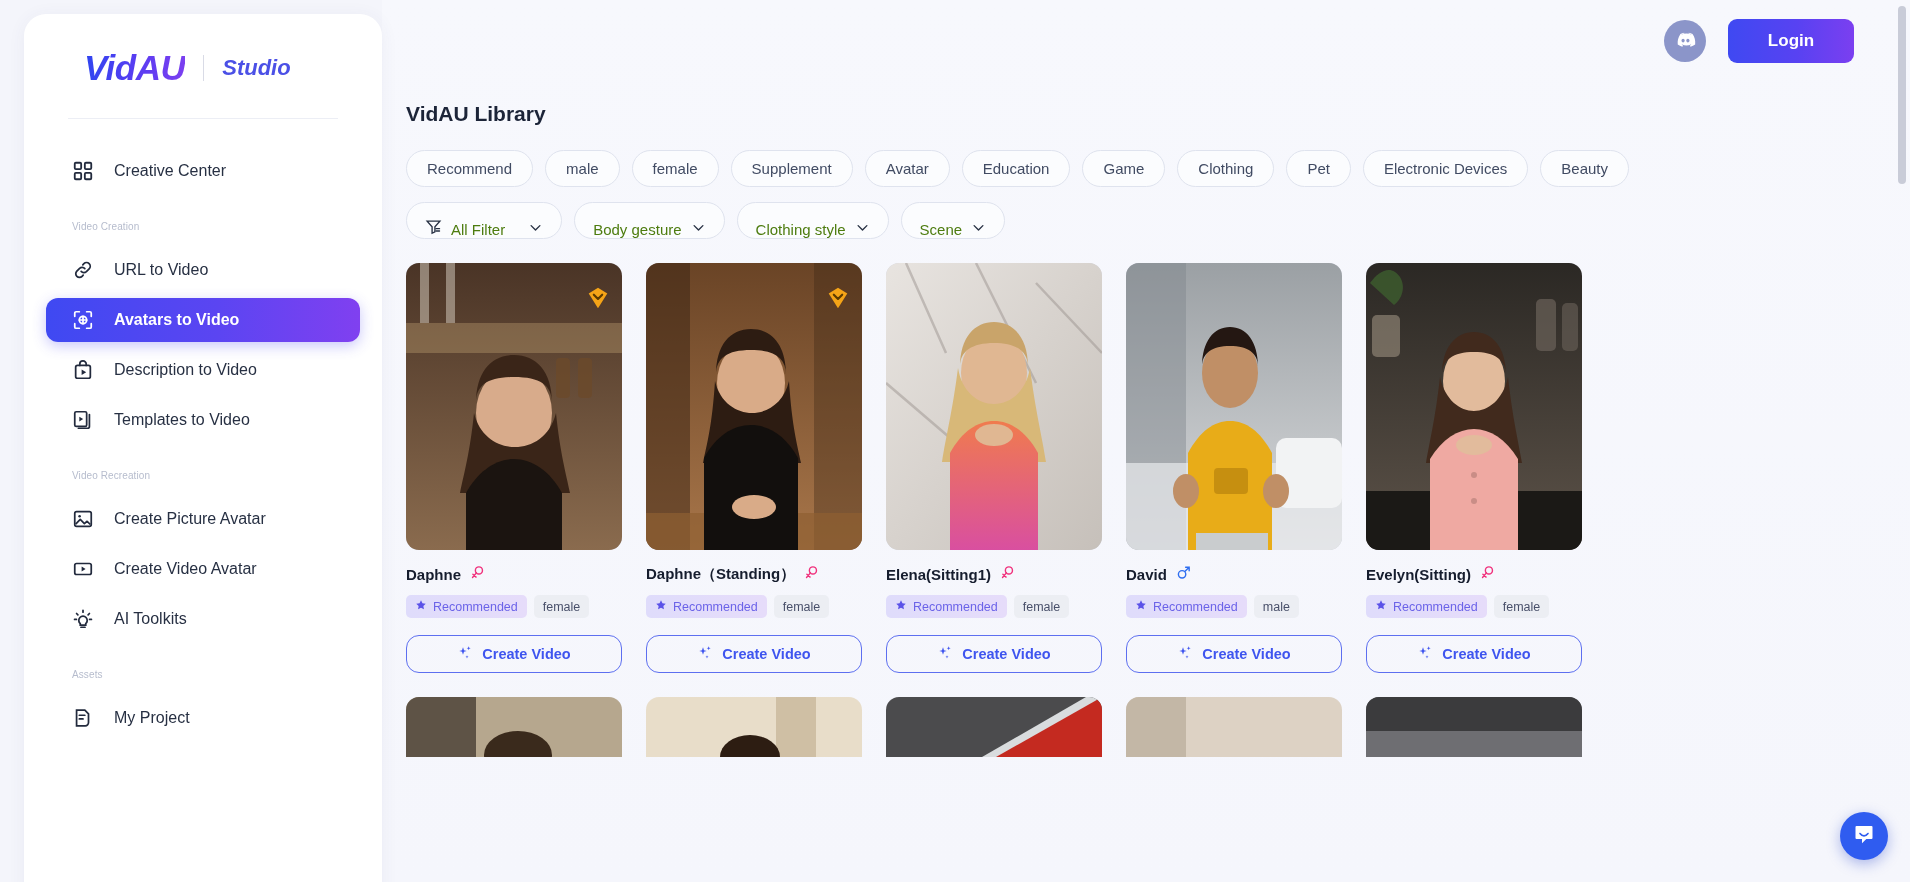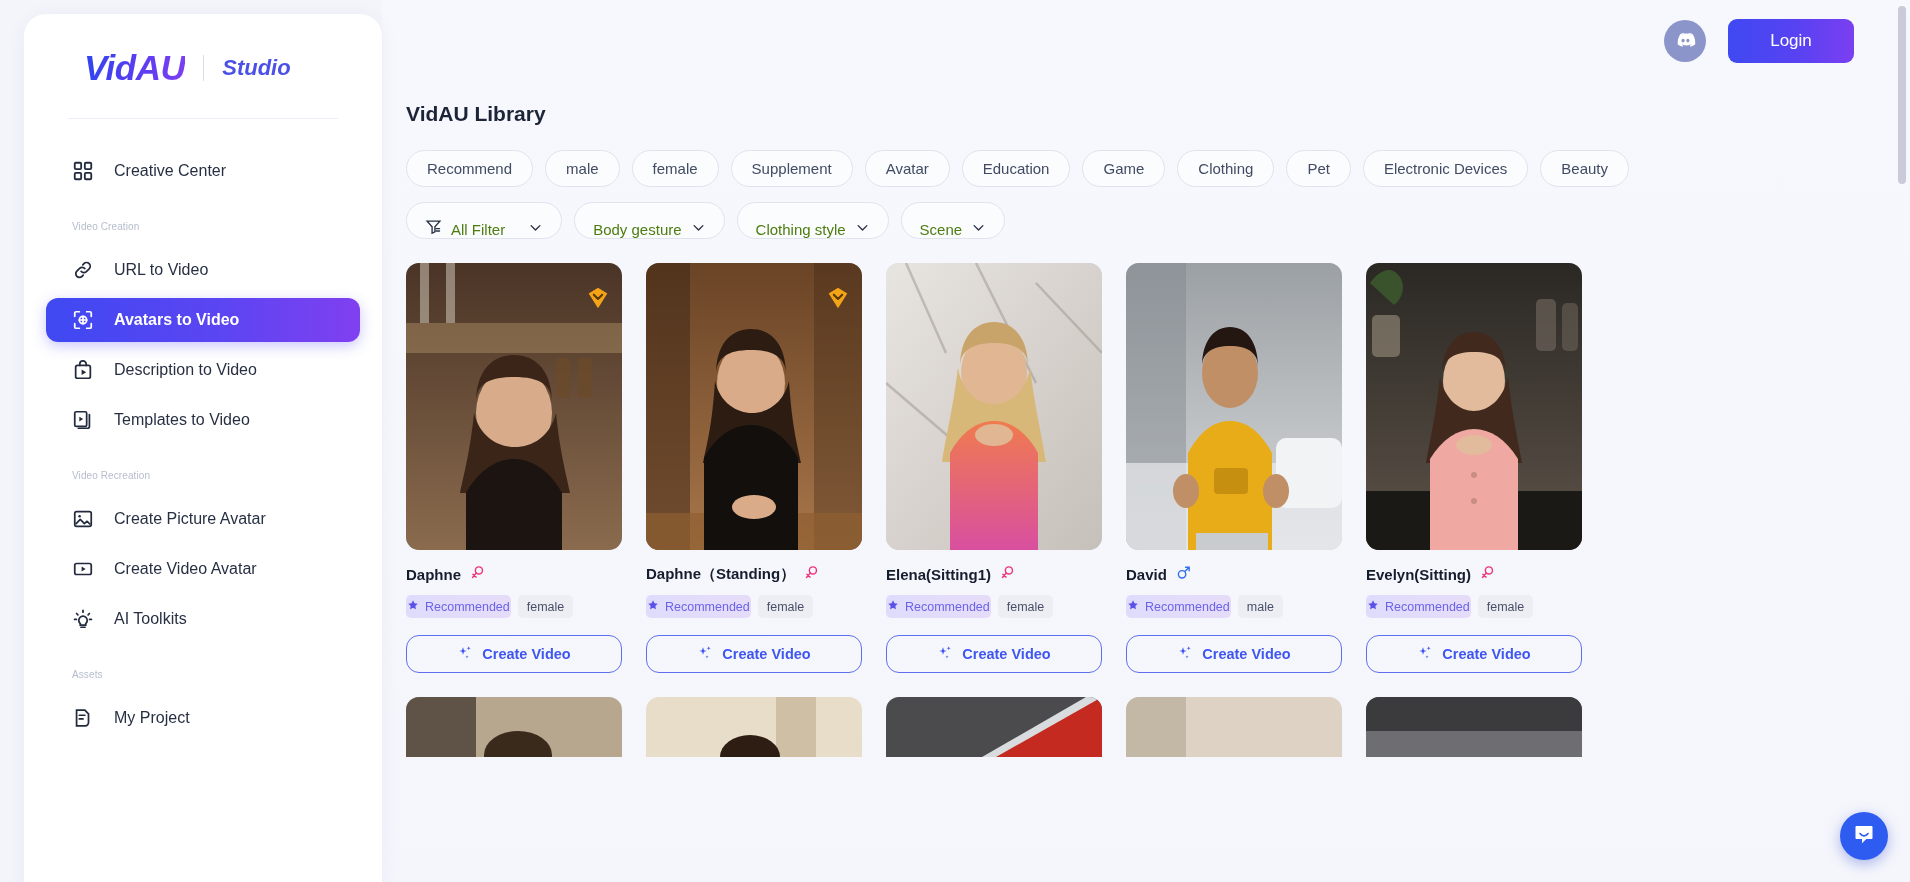--- a/index.html
+++ b/index.html
@@ -75,21 +75,21 @@
     padding-right: 56px; gap: 22px;
   }
   .discord-btn {
     width: 42px; height: 42px; border-radius: 50%;
     background: #8b95c9; display: flex; align-items: center; justify-content: center;
     cursor: pointer;
   }
   .login-btn {
     width: 126px; height: 44px; border-radius: 9px;
     background: linear-gradient(90deg,#3f49f2 0%,#5842f2 55%,#7b3ff0 100%);
-    color: #fff; font-size: 17px; font-weight: normal;
+    color: #fff; font-size: 17px; font-weight: bold;
     display: flex; align-items: center; justify-content: center;
     border: none; cursor: pointer;
     font-family: "Liberation Sans", sans-serif;
   }
 
   .content { padding: 20px 0 0 24px; }
   .page-title { font-size: 21px; font-weight: bold; color: #1c2438; padding-left: 0; }
 
   .pill-row { display: flex; gap: 12px; margin-top: 24px; flex-wrap: nowrap; }
   .pill {
@@ -131,21 +131,21 @@
   }
   .card-name {
     display: flex; align-items: center; gap: 8px;
     margin-top: 14px;
     font-size: 15px; font-weight: bold; color: #161d2e;
     white-space: nowrap;
   }
   .tags { display: flex; align-items: center; gap: 7px; margin-top: 11px; }
   .tag-rec {
     display: flex; align-items: center; gap: 6px;
-    height: 23px; padding: 0 1px; border-radius: 5px;
+    height: 23px; padding: 0 9px; border-radius: 5px;
     background: linear-gradient(90deg,#dfdcfb 0%,#e6dcfa 100%);
     color: #6b63e8; font-size: 12.5px;
   }
   .tag-gender {
     height: 23px; padding: 0 9px; border-radius: 5px;
     background: #eceef3; color: #49506a; font-size: 12.5px;
     display: flex; align-items: center;
   }
   .create-btn {
     margin-top: 17px;

